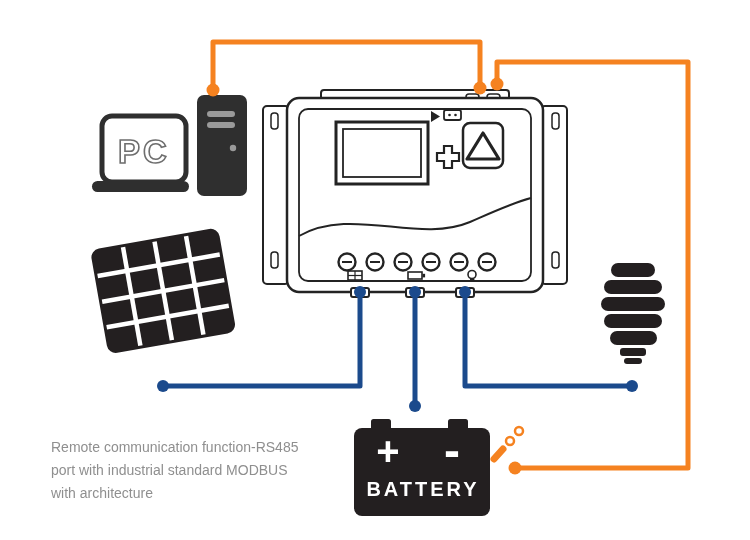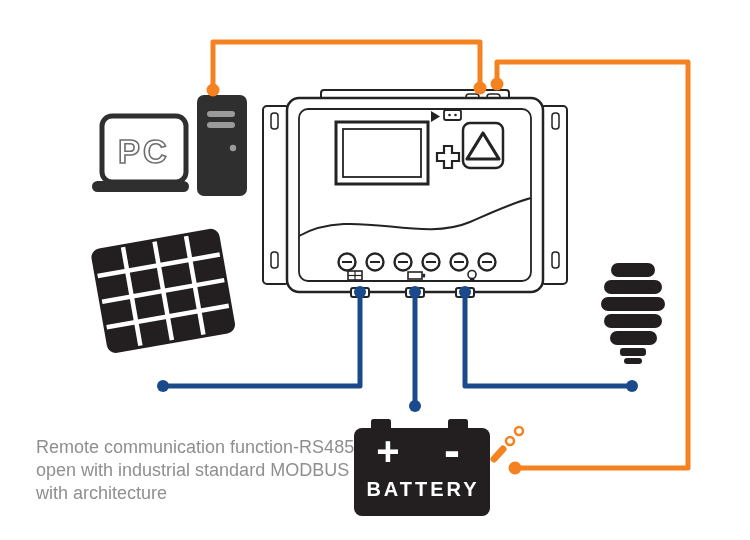--- a/index.html
+++ b/index.html
@@ -11,22 +11,22 @@
   .wire.blue{stroke:var(--blue,#1B4A8C);}
   .dot.orange{fill:var(--orange,#F58220);stroke:none;}
   .dot.blue{fill:var(--blue,#1B4A8C);stroke:none;}
   .ln{fill:#ffffff;stroke:#232323;}
   .ln-n{fill:none;stroke:#232323;}
   text{font-family:"Liberation Sans",sans-serif;}
   .pc-label{font-size:33px;font-weight:bold;letter-spacing:3px;fill:none;stroke:#6e6e6e;stroke-width:1.6px;}
   .bat-label{font-size:20px;font-weight:bold;letter-spacing:3px;fill:#ffffff;}
   .bat-plus{font-size:40px;font-weight:bold;fill:#ffffff;}
   .bat-minus{font-size:48px;font-weight:bold;fill:#ffffff;}
-  .caption{position:absolute;left:36px;top:436px;color:var(--gray-text,#8F8F8F);
-           font-size:18px;line-height:23px;white-space:nowrap;}
+  .caption{position:absolute;left:51px;top:436px;color:var(--gray-text,#8F8F8F);
+           font-size:14px;line-height:23px;white-space:nowrap;}
 </style>
 </head>
 <body>
 
 <div class="canvas">
 <svg width="750" height="540" viewBox="0 0 750 540" xmlns="http://www.w3.org/2000/svg">
 
   <g>
     <rect x="102" y="116" width="84" height="66" rx="10" fill="#ffffff" stroke="#2f2f2f" stroke-width="5"></rect>
     <text x="144" y="163" text-anchor="middle" class="pc-label">PC</text>
@@ -159,16 +159,16 @@
     <circle class="dot blue" cx="415" cy="292" r="6"></circle>
 
     <path class="wire blue" d="M632,386 H465 V292"></path>
     <circle class="dot blue" cx="632" cy="386" r="6"></circle>
     <circle class="dot blue" cx="465" cy="292" r="6"></circle>
   </g>
 </svg>
 
   <div class="caption">
     <div>Remote communication function-RS485</div>
-    <div>open with industrial standard MODBUS</div>
+    <div>port with industrial standard MODBUS</div>
     <div>with architecture</div>
   </div>
 </div>
 
 </body></html>

